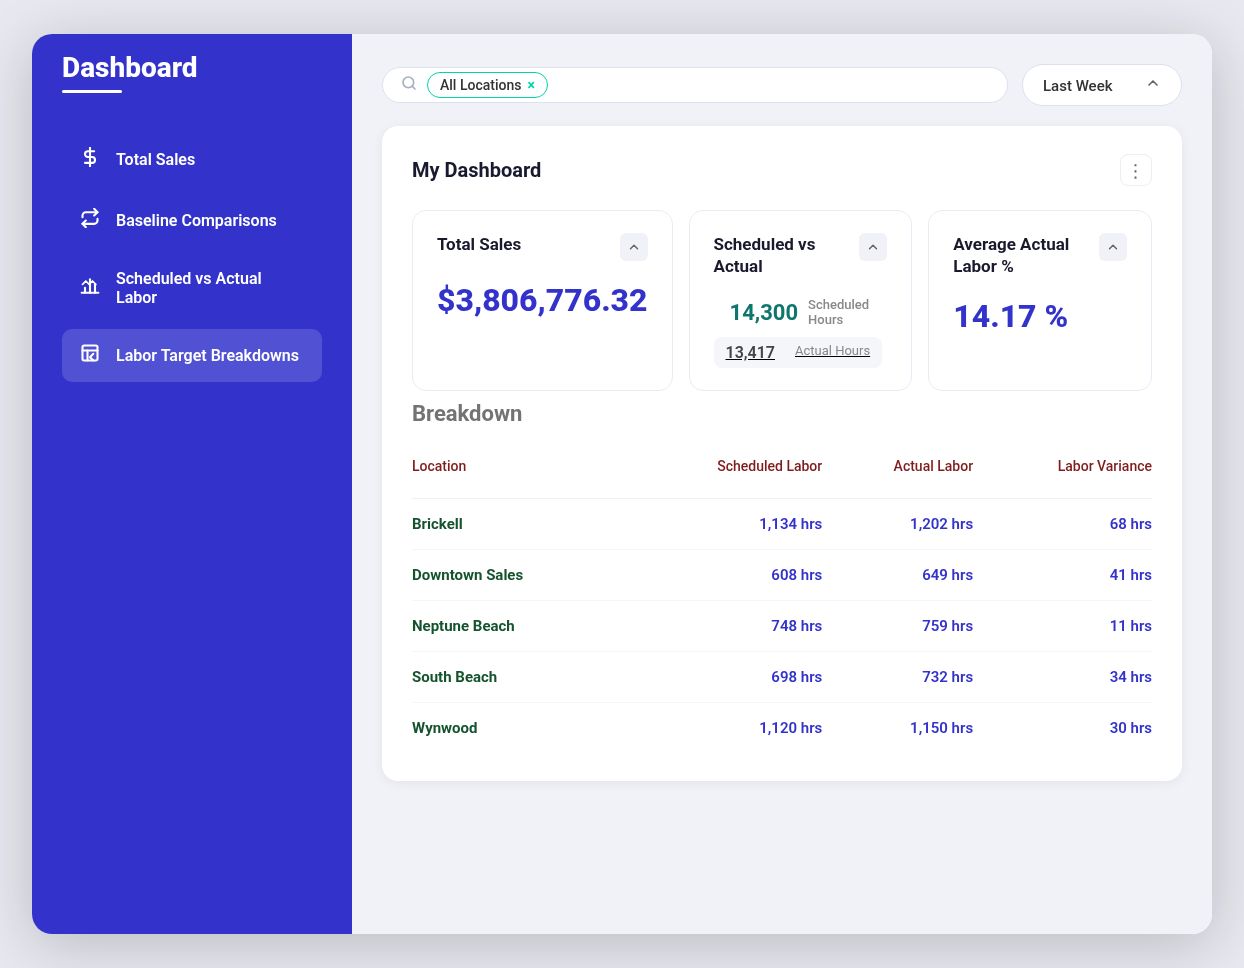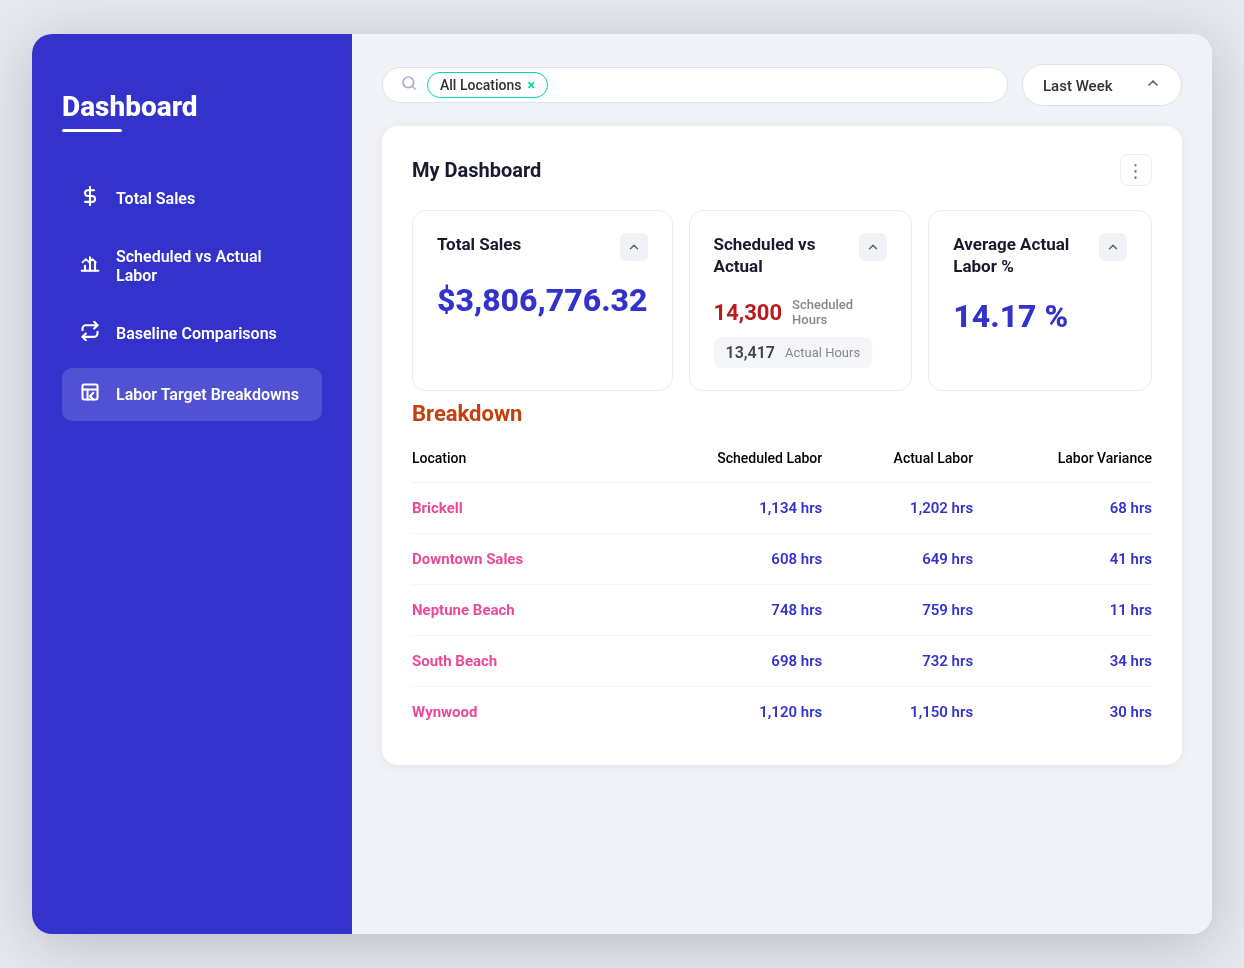--- a/index.html
+++ b/index.html
@@ -18,21 +18,21 @@
       background: white;
       border-radius: 20px;
       box-shadow: 0 10px 60px rgba(0,0,0,0.2);
       display: flex;
       overflow: hidden;
     }
     
     .sidebar {
       width: 320px;
       background: #3333cc;
-      padding: 56px 30px;
+      padding: 17px 30px;
       flex-shrink: 0;
       display: flex;
       flex-direction: column;
     }
     .sidebar-title {
       color: white;
       font-size: 28px;
       font-weight: 800;
       margin-bottom: 6px;
     }
@@ -216,79 +216,81 @@
     }
     .metric-sub {
       display: flex;
       align-items: center;
       gap: 10px;
       margin-top: 8px;
     }
     .metric-sub-value {
       font-size: 22px;
       font-weight: 700;
-      color: #b91c1c;
+      color: #0f766e;
+      margin-left: 16px;
     }
     .metric-sub-label {
       font-size: 13px;
       color: #888;
       font-weight: 500;
     }
     .metric-actual {
       display: flex;
-      align-items: center;
-      gap: 10px;
+      align-items: flex-start;
+      gap: 20px;
       margin-top: 10px;
       background: #f5f6fa;
       border-radius: 8px;
       padding: 6px 12px;
       width: fit-content;
+      text-decoration: underline;
     }
     .metric-actual-value {
       font-size: 16px;
       font-weight: 600;
       color: #444;
     }
     .metric-actual-label {
       font-size: 13px;
       color: #888;
     }
     
     .breakdown-section {
       margin-top: 10px;
     }
     .breakdown-title {
       font-size: 22px;
       font-weight: 700;
-      color: #c2410c;
-      margin-bottom: 16px;
+      color: #737373;
+      margin-bottom: 24px;
     }
     .breakdown-table {
       width: 100%;
       border-collapse: collapse;
     }
     .breakdown-table th {
       font-size: 14px;
       font-weight: 500;
-      color: #000000;
+      color: #7f1d1d;
       text-align: left;
-      padding: 8px 0 16px 0;
+      padding: 8px 0 24px 0;
       border-bottom: 1px solid #f0f0f0;
     }
     .breakdown-table th:not(:first-child) {
       text-align: right;
     }
     .breakdown-table td {
       padding: 16px 0;
       border-bottom: 1px solid #f5f5f8;
       font-size: 15px;
     }
     .breakdown-table td:first-child {
       font-weight: 700;
-      color: #ec4899;
+      color: #14532d;
     }
     .breakdown-table td:not(:first-child) {
       text-align: right;
       color: #3333cc;
       font-weight: 600;
     }
     .breakdown-table tr:last-child td {
       border-bottom: none;
     }
   </style>
@@ -303,45 +305,45 @@
     <nav class="nav-items">
 
       <div class="nav-item">
         <span class="nav-icon">
           <svg width="20" height="20" viewBox="0 0 24 24" fill="none" stroke="white" stroke-width="2.5" stroke-linecap="round" stroke-linejoin="round">
             <line x1="12" y1="1" x2="12" y2="23"></line>
             <path d="M17 5H9.5a3.5 3.5 0 0 0 0 7h5a3.5 3.5 0 0 1 0 7H6"></path>
           </svg>
         </span>
         <span class="nav-label">Total Sales</span>
+      </div>
+
+      <div class="nav-item">
+        <span class="nav-icon">
+          <svg width="20" height="20" viewBox="0 0 24 24" fill="none" stroke="white" stroke-width="2.5" stroke-linecap="round" stroke-linejoin="round">
+            <polyline points="17 1 21 5 17 9"></polyline>
+            <path d="M3 11V9a4 4 0 0 1 4-4h14"></path>
+            <polyline points="7 23 3 19 7 15"></polyline>
+            <path d="M21 13v2a4 4 0 0 1-4 4H3"></path>
+          </svg>
+        </span>
+        <span class="nav-label">Baseline Comparisons</span>
       </div>
 
       <div class="nav-item">
         <span class="nav-icon">
           <svg width="20" height="20" viewBox="0 0 24 24" fill="none" stroke="white" stroke-width="2.5" stroke-linecap="round" stroke-linejoin="round">
             <line x1="18" y1="20" x2="18" y2="10"></line>
             <line x1="12" y1="20" x2="12" y2="4"></line>
             <line x1="6" y1="20" x2="6" y2="14"></line>
             <line x1="2" y1="20" x2="22" y2="20"></line>
             <path d="M3 10l4-4 4 4 4-4 4 4" stroke="white" stroke-width="2" fill="none"></path>
           </svg>
         </span>
         <span class="nav-label">Scheduled vs Actual Labor</span>
-      </div>
-
-      <div class="nav-item">
-        <span class="nav-icon">
-          <svg width="20" height="20" viewBox="0 0 24 24" fill="none" stroke="white" stroke-width="2.5" stroke-linecap="round" stroke-linejoin="round">
-            <polyline points="17 1 21 5 17 9"></polyline>
-            <path d="M3 11V9a4 4 0 0 1 4-4h14"></path>
-            <polyline points="7 23 3 19 7 15"></polyline>
-            <path d="M21 13v2a4 4 0 0 1-4 4H3"></path>
-          </svg>
-        </span>
-        <span class="nav-label">Baseline Comparisons</span>
       </div>
 
       <div class="nav-item active">
         <span class="nav-icon">
           <svg width="20" height="20" viewBox="0 0 24 24" fill="none" stroke="white" stroke-width="2.5" stroke-linecap="round" stroke-linejoin="round">
             <rect x="3" y="3" width="18" height="18" rx="2" ry="2"></rect>
             <line x1="3" y1="9" x2="21" y2="9"></line>
             <line x1="9" y1="21" x2="9" y2="9"></line>
             <polyline points="16 13 12 17 16 21"></polyline>
           </svg>

